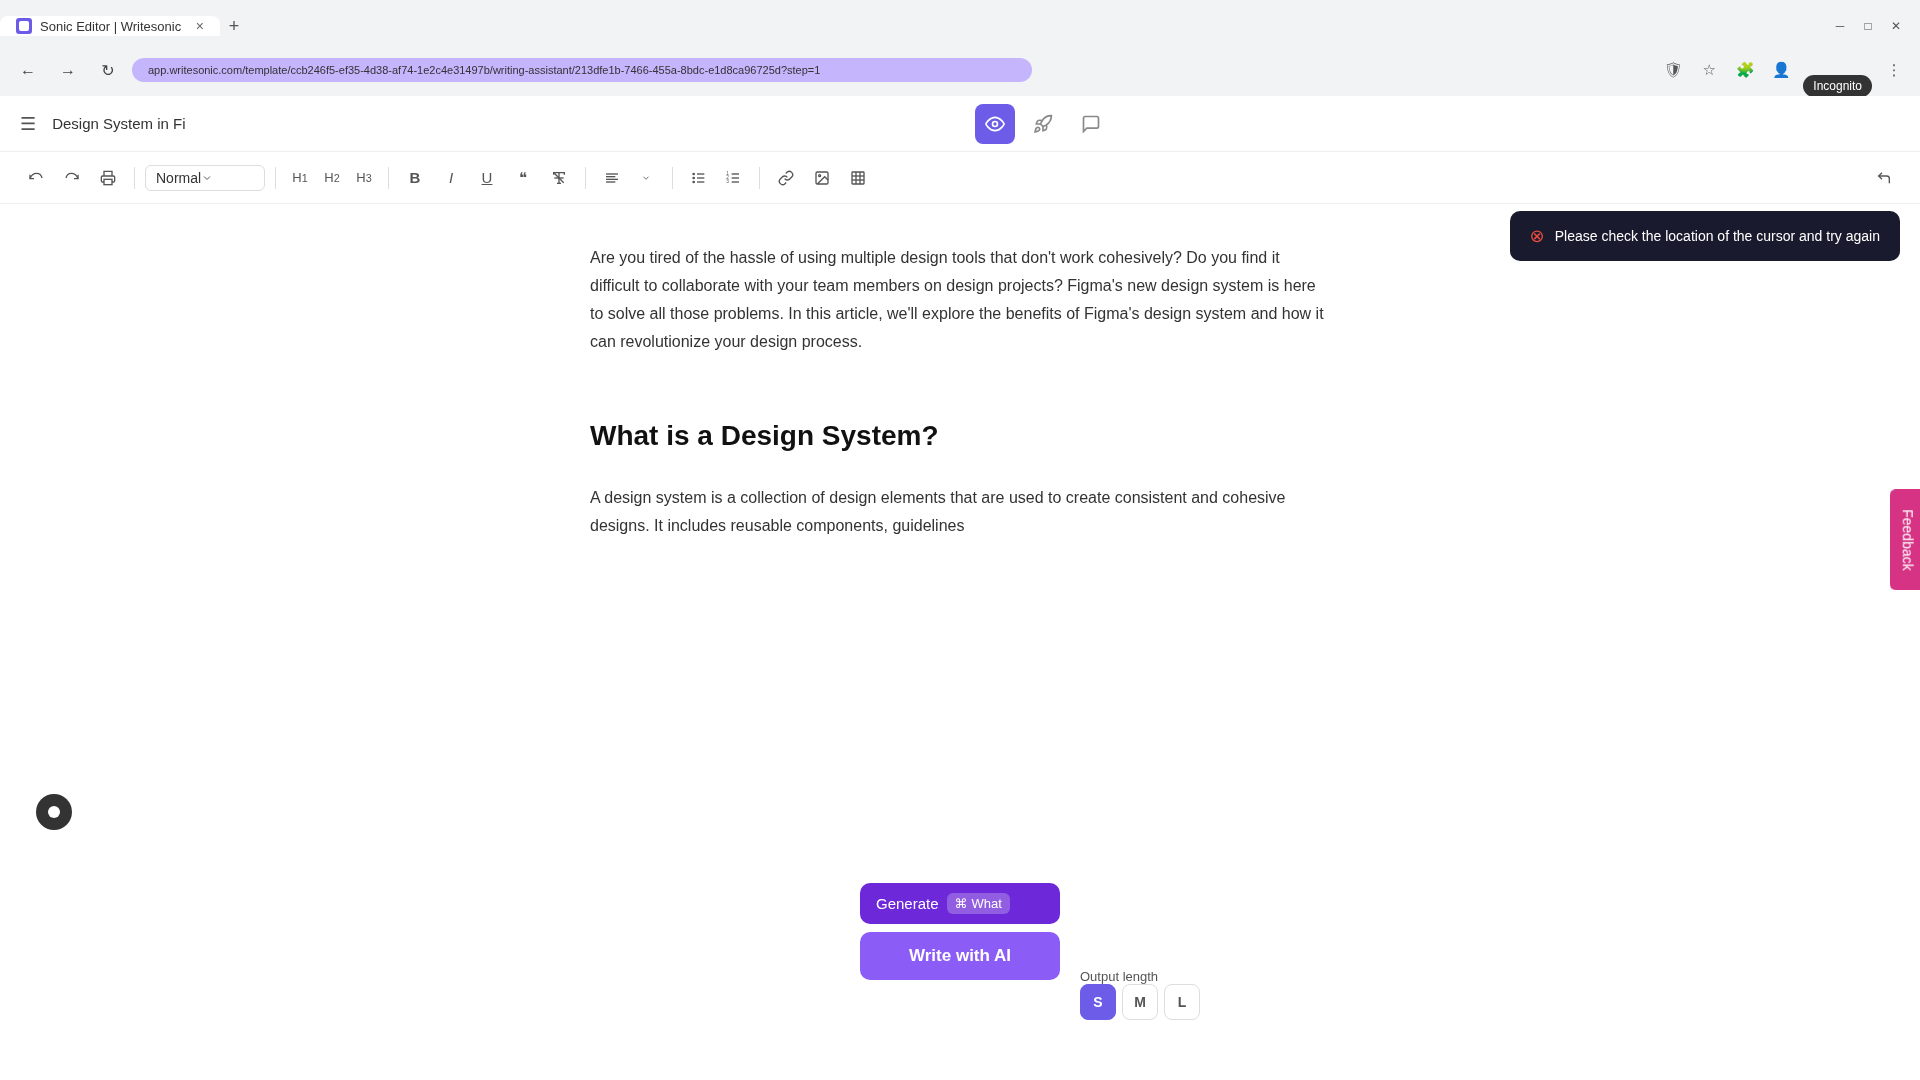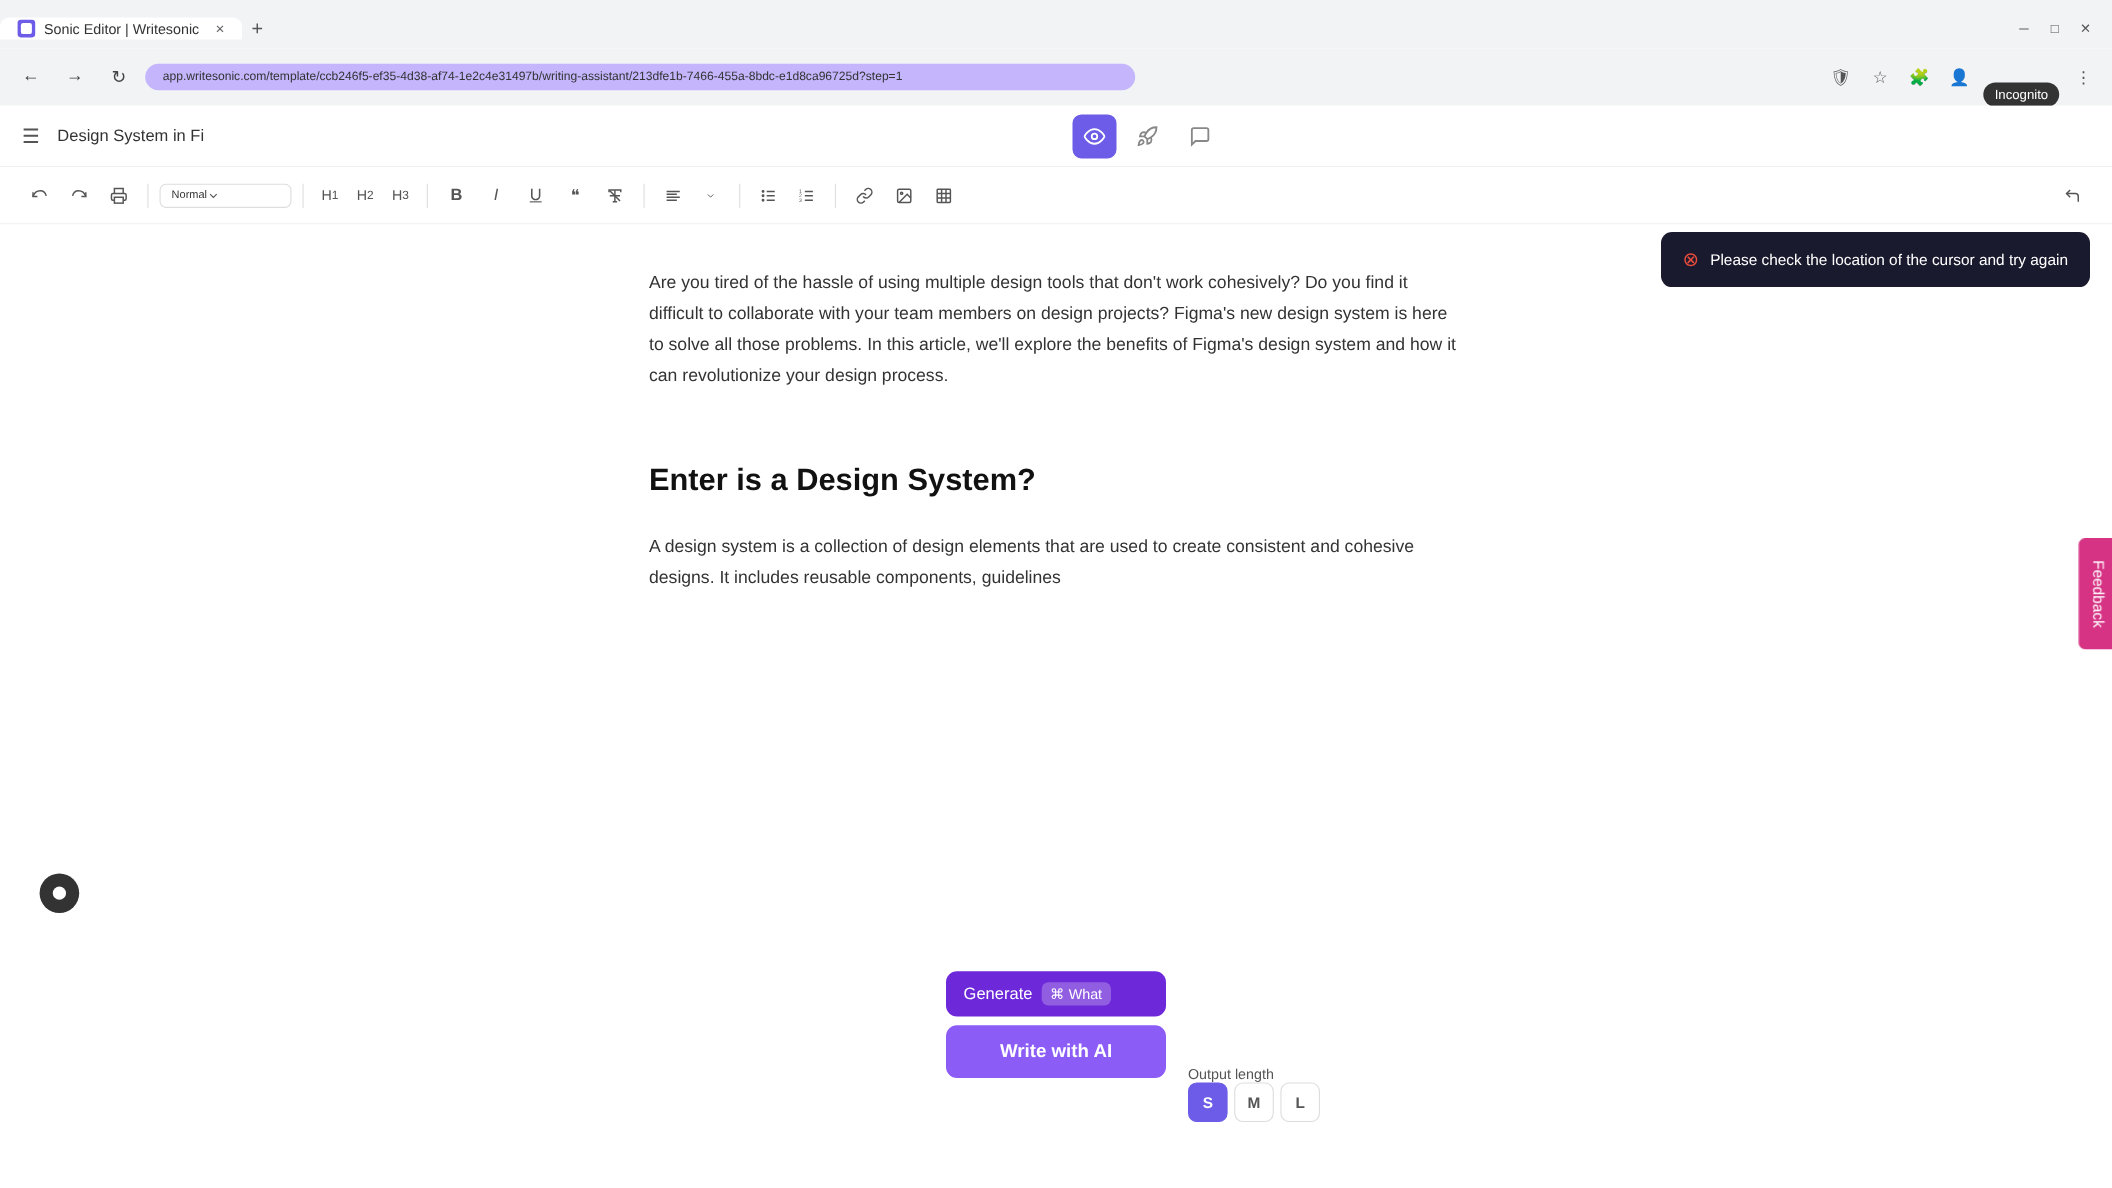--- a/index.html
+++ b/index.html
@@ -32,21 +32,21 @@
     .header-icon-btn { width: 40px; height: 40px; display: flex; align-items: center; justify-content: center; border-radius: 8px; cursor: pointer; font-size: 18px; }
     .header-icon-btn.active { background: #6c5ce7; color: #fff; }
     .header-icon-btn.inactive { color: #888; }
     .error-toast { position: absolute; top: 115px; right: 20px; background: #1a1a2e; color: #fff; display: flex; align-items: center; gap: 10px; padding: 14px 20px; border-radius: 10px; font-size: 14px; z-index: 100; }
     .error-icon { color: #e74c3c; font-size: 18px; }
 
     
     .editor-toolbar { display: flex; align-items: center; gap: 4px; padding: 8px 20px; border-bottom: 1px solid #eee; background: #fff; height: 52px; }
     .toolbar-btn { width: 32px; height: 32px; display: flex; align-items: center; justify-content: center; border-radius: 4px; cursor: pointer; color: #555; font-size: 15px; border: none; background: none; }
     .toolbar-divider { width: 1px; height: 22px; background: #ddd; margin: 0 6px; }
-    .format-select { display: flex; align-items: center; gap: 0; border: 1px solid #ddd; border-radius: 6px; padding: 4px 10px; font-size: 10px; color: #333; cursor: pointer; background: #fff; min-width: 120px; }
+    .format-select { display: flex; align-items: center; gap: 0; border: 1px solid #ddd; border-radius: 6px; padding: 4px 10px; font-size: 14px; color: #333; cursor: pointer; background: #fff; min-width: 120px; }
     .h-btn { width: 28px; height: 28px; display: flex; align-items: center; justify-content: center; font-size: 13px; color: #555; cursor: pointer; border-radius: 4px; font-weight: 500; }
     .bold-btn { font-weight: 700; }
     .italic-btn { font-style: italic; }
     .align-group, .list-group { display: flex; align-items: center; gap: 2px; }
 
     
     .editor-content { flex: 1; overflow-y: auto; padding: 40px 0; position: relative; background: #fff; }
     .content-area { max-width: 780px; margin: 0 auto; padding: 0 20px; }
     .intro-paragraph { font-size: 16px; line-height: 1.75; color: #333; margin-bottom: 64px; }
     .section-heading { font-size: 28px; font-weight: 700; color: #111; margin-bottom: 32px; }
@@ -260,21 +260,21 @@
             <polyline points="9 14 4 9 9 4"></polyline>
             <path d="M20 20v-7a4 4 0 0 0-4-4H4"></path>
           </svg>
       </button>
     </div>
   </div>
 
   <div class="editor-content" style="position:relative;">
     <div class="content-area">
       <p class="intro-paragraph">Are you tired of the hassle of using multiple design tools that don't work cohesively? Do you find it difficult to collaborate with your team members on design projects? Figma's new design system is here to solve all those problems. In this article, we'll explore the benefits of Figma's design system and how it can revolutionize your design process.</p>
-      <h2 class="section-heading">Enter is a Design System?</h2>
+      <h2 class="section-heading">What is a Design System?</h2>
       <p class="body-paragraph">A design system is a collection of design elements that are used to create consistent and cohesive designs. It includes reusable components, guidelines</p>
     </div>
 
     <div class="left-handle">
       <div class="left-handle-inner"></div>
     </div>
 
     <div class="generate-popup">
       <div class="generate-btn-row">
         <span class="generate-label">Generate</span>

